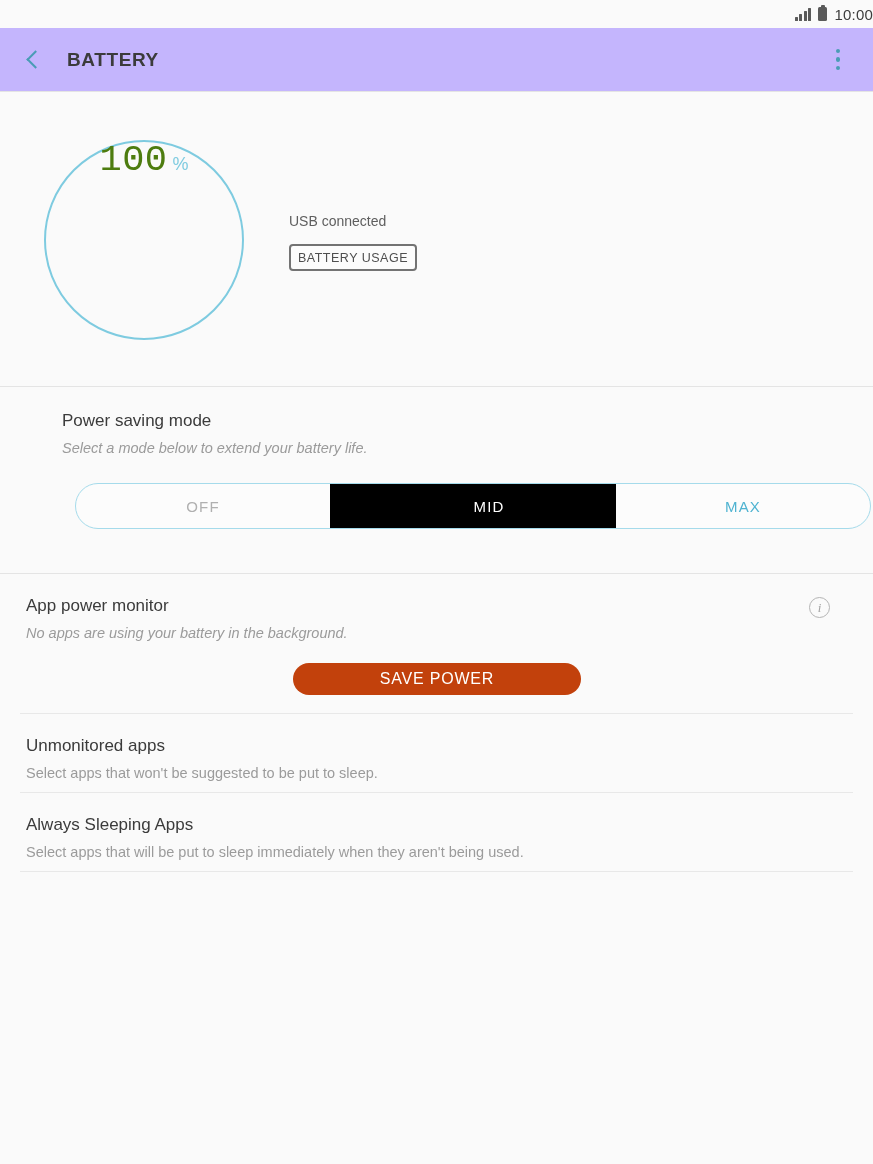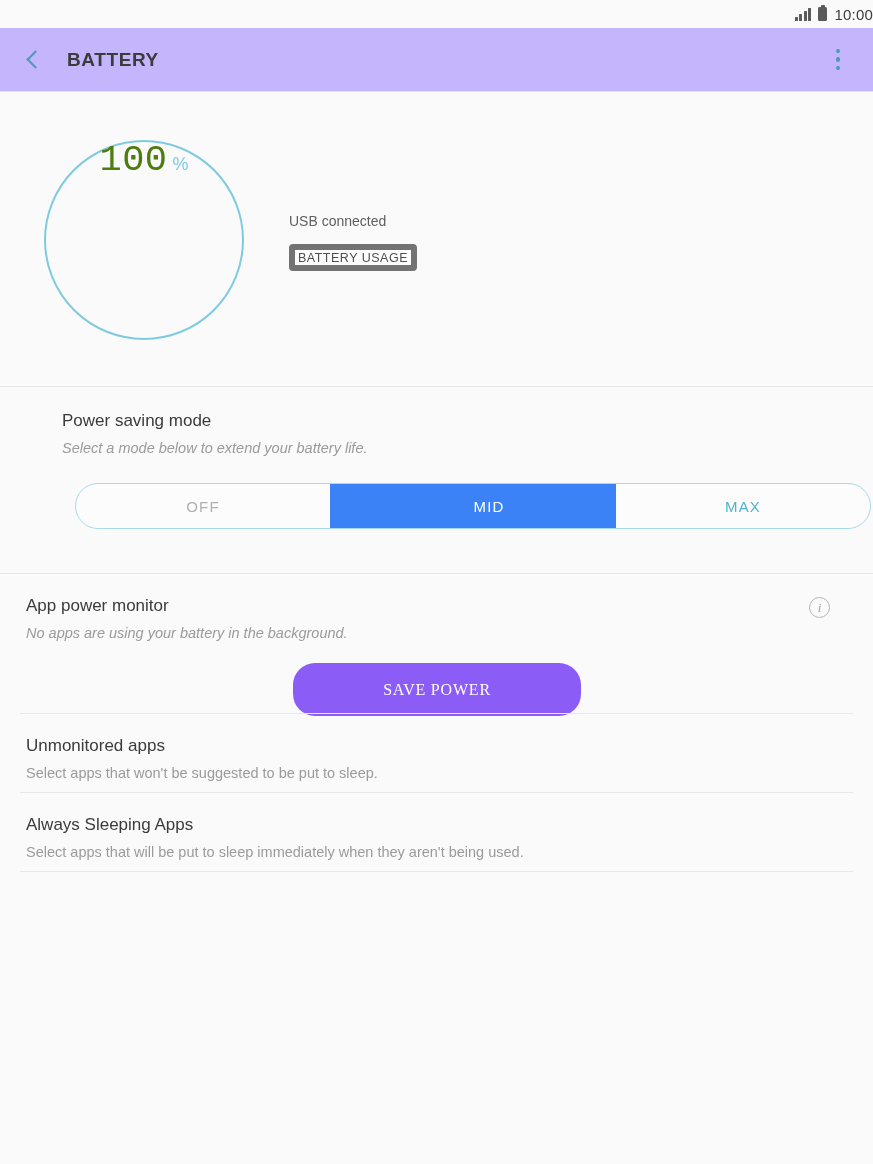--- a/index.html
+++ b/index.html
@@ -152,21 +152,21 @@
   .charge-status {
     position: absolute;
     left: 289px; top: 121px;
     font-size: 14px;
     color: #5e5e5e;
   }
   .battery-usage-btn {
     position: absolute;
     left: 289px; top: 152px;
     width: 128px; height: 27px;
-    border: 6px solid #737373;
+    border: 2px solid #737373;
     border-radius: 4px;
     background: #fcfcfc;
     display: flex; align-items: center; justify-content: center;
     font-size: 12.5px;
     color: #4f4f4f;
     letter-spacing: 0.5px;
     cursor: pointer;
   }
 
   
@@ -203,21 +203,21 @@
     background: #fcfcfc;
   }
   .segment {
     flex: 1;
     display: flex; align-items: center; justify-content: center;
     font-size: 15px;
     letter-spacing: 1.2px;
     cursor: pointer;
   }
   .segment.off { color: #b0b0b0; }
-  .segment.mid { background: #3b82f6; color: #ffffff; padding-left: 32px; }
+  .segment.mid { background: #000000; color: #ffffff; padding-left: 32px; }
   .segment.max { color: #4fb3d1; }
 
   
   .app-monitor-section {
     position: absolute;
     top: 574px; left: 0; right: 0;
     height: 139px;
   }
   .apm-title { top: 22px; }
   .apm-desc  { top: 51px; }
@@ -232,28 +232,28 @@
     font-size: 13px;
     font-style: italic;
     font-family: "Liberation Serif", serif;
     color: #a3a3a3;
     cursor: pointer;
   }
 
   .save-power-btn {
     position: absolute;
     left: 293px; top: 89px;
-    width: 288px; height: 53px;
-    background: #8b5cf6;
+    width: 288px; height: 32px;
+    background: #c2410c;
     border: none;
     border-radius: 22px;
     color: #ffffff;
     font-size: 16px;
     letter-spacing: 0.8px;
-    font-family: Liberation Serif, serif;
+    font-family: Liberation Sans, sans-serif;
     cursor: pointer;
   }
 
   
   .list-row {
     position: absolute;
     left: 0; right: 0;
   }
   .row-title {
     position: absolute;

